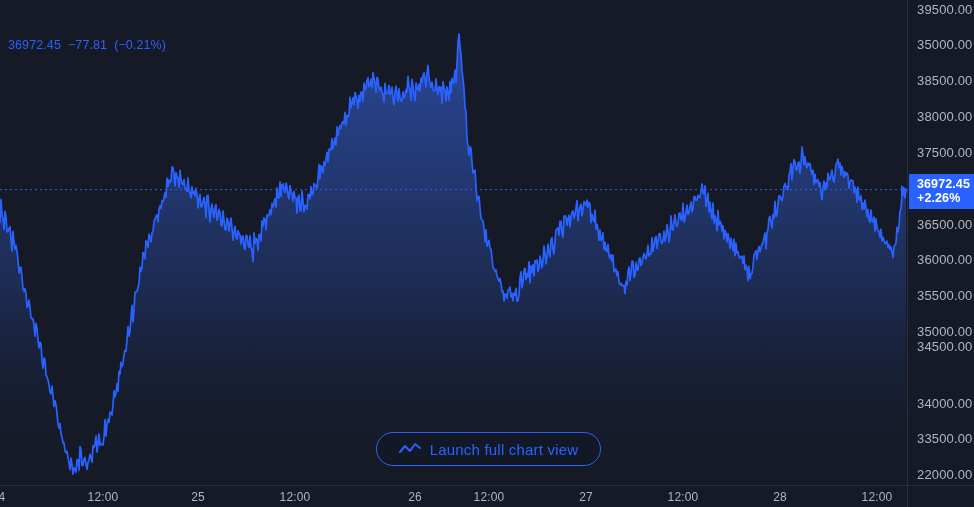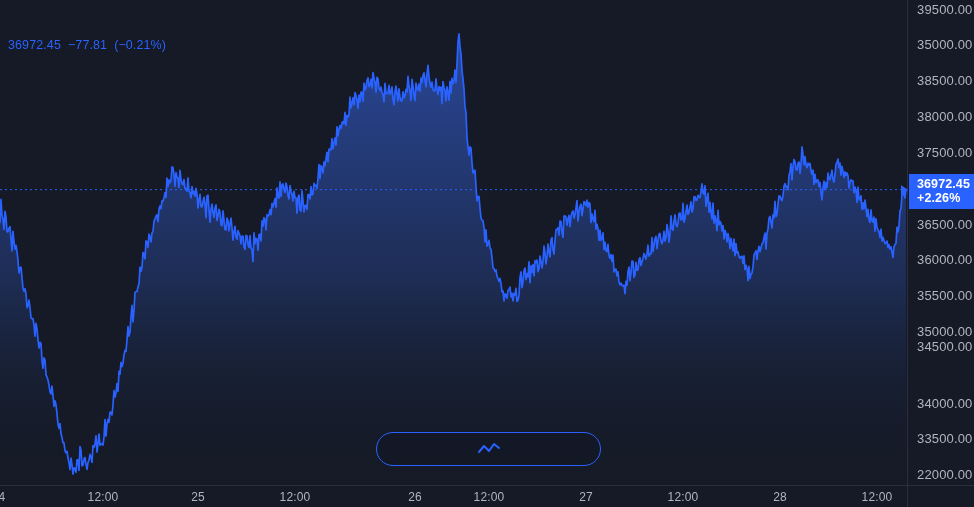--- a/index.html
+++ b/index.html
@@ -196,20 +196,21 @@
       <path id="line-path" fill="none" stroke-width="1.7" stroke-linejoin="round" stroke-linecap="round" d="M0 222.57L1 199.44L2 214.84L3 219.60L4 229.43L5 211.35L6 217.10L7 232.00L8 231.44L9 228.32L10 226.65L11 239.31L12 250.99L13 231.43L14 242.24L15 249.25L16 245.44L17 251.37L18 260.61L19 273.03L20 267.80L21 267.11L22 277.68L23 288.29L24 291.31L25 288.74L26 293.86L27 307.57L28 305.51L29 300.09L30 307.53L31 317.83L32 318.66L33 318.52L34 325.22L35 336.08L36 323.41L37 329.09L38 339.86L39 347.98L40 342.32L41 343.78L42 360.88L43 368.28L44 357.80L45 360.19L46 374.66L47 376.98L48 380.01L49 385.17L50 391.85L51 393.84L52 386.11L53 395.74L54 406.47L55 400.92L56 404.90L57 413.56L58 424.40L59 428.36L60 423.54L61 433.53L62 437.51L63 442.91L64 442.84L65 450.87L66 452.77L67 451.23L68 458.03L69 463.05L70 469.64L71 458.03L72 464.86L73 474.16L74 467.76L75 468.86L76 472.19L77 459.77L78 459.89L79 470.41L80 446.49L81 450.21L82 465.81L83 465.04L84 459.03L85 457.48L86 464.62L87 469.37L88 462.63L89 460.24L90 454.45L91 456.95L92 462.35L93 445.67L94 447.28L95 444.15L96 435.80L97 452.05L98 443.68L99 434.02L100 445.41L101 443.56L102 443.94L103 445.15L104 436.91L105 419.50L106 436.26L107 423.85L108 419.34L109 422.47L110 412.03L111 412.22L112 414.99L113 404.64L114 390.62L115 396.95L116 393.06L117 383.54L118 391.29L119 371.45L120 374.09L121 362.38L122 366.56L123 363.43L124 354.64L125 350.38L126 351.47L127 339.78L128 326.58L129 336.15L130 331.81L131 317.13L132 305.45L133 321.85L134 310.20L135 292.53L136 291.73L137 291.51L138 286.82L139 283.73L140 267.05L141 271.38L142 267.57L143 252.50L144 253.31L145 258.86L146 240.92L147 241.71L148 247.40L149 234.01L150 236.68L151 241.87L152 232.90L153 231.41L154 221.12L155 218.89L156 216.23L157 214.79L158 221.74L159 209.12L160 205.89L161 208.61L162 200.98L163 201.22L164 197.75L165 192.72L166 197.38L167 178.15L168 186.43L169 179.83L170 182.71L171 180.64L172 166.88L173 167.55L174 174.93L175 186.16L176 172.54L177 176.97L178 178.33L179 187.40L180 170.37L181 179.19L182 184.08L183 184.56L184 179.60L185 188.72L186 188.67L187 191.21L188 177.84L189 191.18L190 192.66L191 197.85L192 186.58L193 193.96L194 191.29L195 196.08L196 188.43L197 194.66L198 207.99L199 199.45L200 194.35L201 206.73L202 206.89L203 201.73L204 197.32L205 204.32L206 217.59L207 195.86L208 195.24L209 210.25L210 222.07L211 209.18L212 204.15L213 212.35L214 217.37L215 207.92L216 204.80L217 220.50L218 215.96L219 209.41L220 212.20L221 225.02L222 225.80L223 210.95L224 220.57L225 229.52L226 229.96L227 218.04L228 220.86L229 230.90L230 223.67L231 218.05L232 228.10L233 240.11L234 232.17L235 226.26L236 236.37L237 239.31L238 230.54L239 233.41L240 235.43L241 243.96L242 236.39L243 236.02L244 247.09L245 249.45L246 235.42L247 235.87L248 244.52L249 247.44L250 235.67L251 247.93L252 250.13L253 261.58L254 232.86L255 243.61L256 238.38L257 239.42L258 250.28L259 234.58L260 234.35L261 240.96L262 220.90L263 226.16L264 217.68L265 219.14L266 229.82L267 214.71L268 216.01L269 214.85L270 209.65L271 214.56L272 203.58L273 206.83L274 202.77L275 198.58L276 207.33L277 187.92L278 197.05L279 198.19L280 181.89L281 196.36L282 185.04L283 183.83L284 189.46L285 192.44L286 183.00L287 187.03L288 195.47L289 198.98L290 185.54L291 191.44L292 194.00L293 200.98L294 191.43L295 197.61L296 197.73L297 213.22L298 197.53L299 195.04L300 210.25L301 211.09L302 190.93L303 200.89L304 211.83L305 205.50L306 205.42L307 209.30L308 194.62L309 194.93L310 198.91L311 186.72L312 195.05L313 193.76L314 183.46L315 185.59L316 185.45L317 188.20L318 178.27L319 164.55L320 178.63L321 165.59L322 167.52L323 172.93L324 161.74L325 165.75L326 158.86L327 152.36L328 161.63L329 149.06L330 149.65L331 149.89L332 138.69L333 148.74L334 142.73L335 137.96L336 145.05L337 126.78L338 135.91L339 129.32L340 125.50L341 128.36L342 122.55L343 121.65L344 123.83L345 112.35L346 125.51L347 115.43L348 116.83L349 114.45L350 97.22L351 107.96L352 102.86L353 97.88L354 104.77L355 92.61L356 95.98L357 100.07L358 108.43L359 95.18L360 101.91L361 92.02L362 92.14L363 101.26L364 83.19L365 89.89L366 87.77L367 80.55L368 77.88L369 86.59L370 85.03L371 79.39L372 87.83L373 72.51L374 78.57L375 82.48L376 92.14L377 77.28L378 78.97L379 88.07L380 90.54L381 87.15L382 92.58L383 94.57L384 101.82L385 83.35L386 93.43L387 93.72L388 92.45L389 85.28L390 94.39L391 92.43L392 86.91L393 98.69L394 104.75L395 92.19L396 86.17L397 93.47L398 101.27L399 88.75L400 97.87L401 100.85L402 100.94L403 91.79L404 97.82L405 95.93L406 89.46L407 91.89L408 76.45L409 86.49L410 90.39L411 100.48L412 79.26L413 86.01L414 95.67L415 100.66L416 83.22L417 88.31L418 90.21L419 84.00L420 91.18L421 78.18L422 82.36L423 75.33L424 72.82L425 79.70L426 86.79L427 73.77L428 65.24L429 77.02L430 83.52L431 87.34L432 82.18L433 89.73L434 91.08L435 90.18L436 78.73L437 89.73L438 94.34L439 86.53L440 90.45L441 87.11L442 103.72L443 81.55L444 87.44L445 90.51L446 100.84L447 86.90L448 92.65L449 100.13L450 81.40L451 92.99L452 78.44L453 83.42L454 79.93L455 69.99L456 82.58L457 63.41L458 41.99L459 33.96L460 46.53L461 54.02L462 70.24L463 78.88L464 88.83L465 106.64L466 112.45L467 137.94L468 146.75L469 155.07L470 146.73L471 148.28L472 162.83L473 173.02L474 171.02L475 170.19L476 186.91L477 200.78L478 196.61L479 196.43L480 208.55L481 218.14L482 220.13L483 220.82L484 227.35L485 241.80L486 229.77L487 246.25L488 244.15L489 240.35L490 248.18L491 249.31L492 257.53L493 267.71L494 268.70L495 271.42L496 269.99L497 276.12L498 278.59L499 281.50L500 278.46L501 283.55L502 291.92L503 291.00L504 300.96L505 293.82L506 294.60L507 298.33L508 290.42L509 289.59L510 287.05L511 296.95L512 293.35L513 300.80L514 293.41L515 295.23L516 288.27L517 301.43L518 300.45L519 295.17L520 277.66L521 271.90L522 287.67L523 282.16L524 270.61L525 268.16L526 279.58L527 273.59L528 276.95L529 261.80L530 282.62L531 265.75L532 272.28L533 264.58L534 275.83L535 260.70L536 262.68L537 260.16L538 271.67L539 268.72L540 256.22L541 260.96L542 267.98L543 261.41L544 246.16L545 253.48L546 263.86L547 256.57L548 244.03L549 252.66L550 256.85L551 239.87L552 237.61L553 249.45L554 254.03L555 240.92L556 229.90L557 229.06L558 227.84L559 235.16L560 221.18L561 221.30L562 232.84L563 237.27L564 216.17L565 215.87L566 217.22L567 225.27L568 218.76L569 215.27L570 226.65L571 216.71L572 212.38L573 210.96L574 218.06L575 214.51L576 207.84L577 200.63L578 220.82L579 211.69L580 206.72L581 204.18L582 215.71L583 208.83L584 201.59L585 202.78L586 205.71L587 200.09L588 207.37L589 202.58L590 203.85L591 222.56L592 214.02L593 218.97L594 221.69L595 210.39L596 229.21L597 224.41L598 228.65L599 240.36L600 230.00L601 240.35L602 238.84L603 232.76L604 249.59L605 242.42L606 250.71L607 251.69L608 244.36L609 255.60L610 258.40L611 254.54L612 261.42L613 255.05L614 271.94L615 269.38L616 269.19L617 275.98L618 271.77L619 282.29L620 284.72L621 283.08L622 285.61L623 285.57L624 285.38L625 293.63L626 281.27L627 285.24L628 271.39L629 267.18L630 280.60L631 272.29L632 261.15L633 261.37L634 277.44L635 275.13L636 262.37L637 270.38L638 269.83L639 259.36L640 257.68L641 265.63L642 261.74L643 258.20L644 253.48L645 256.27L646 259.06L647 253.57L648 245.22L649 256.11L650 253.89L651 253.85L652 237.61L653 251.53L654 245.26L655 238.74L656 236.40L657 248.56L658 240.79L659 234.23L660 233.45L661 241.30L662 243.80L663 240.00L664 231.22L665 241.08L666 237.24L667 224.62L668 231.03L669 242.06L670 233.75L671 215.74L672 228.59L673 230.18L674 221.63L675 214.87L676 224.38L677 226.67L678 223.10L679 213.65L680 212.99L681 219.78L682 219.62L683 203.47L684 222.26L685 218.56L686 211.71L687 205.06L688 214.47L689 212.17L690 206.86L691 201.92L692 211.95L693 208.57L694 196.78L695 196.67L696 200.42L697 199.90L698 195.26L699 197.40L700 197.36L701 191.81L702 183.84L703 192.62L704 194.28L705 185.85L706 206.34L707 199.99L708 193.25L709 212.26L710 202.42L711 212.41L712 218.94L713 202.98L714 223.05L715 215.79L716 220.44L717 230.76L718 210.23L719 224.89L720 221.29L721 223.34L722 230.98L723 225.65L724 238.83L725 230.23L726 233.76L727 241.83L728 233.54L729 239.21L730 248.72L731 238.47L732 244.77L733 250.83L734 239.04L735 255.59L736 243.69L737 253.01L738 251.94L739 256.54L740 258.45L741 256.47L742 256.26L743 263.37L744 255.85L745 269.67L746 265.39L747 268.40L748 280.75L749 266.36L750 278.67L751 274.10L752 273.05L753 266.67L754 254.74L755 253.13L756 250.75L757 259.48L758 250.92L759 246.40L760 251.84L761 247.76L762 243.84L763 242.62L764 237.59L765 233.08L766 248.87L767 233.14L768 229.11L769 218.25L770 216.42L771 221.86L772 227.96L773 214.83L774 218.04L775 201.32L776 216.56L777 214.12L778 203.68L779 195.93L780 196.09L781 199.20L782 200.48L783 195.65L784 186.14L785 183.66L786 186.91L787 186.48L788 189.62L789 175.57L790 171.65L791 163.49L792 179.81L793 166.88L794 159.48L795 161.85L796 169.47L797 170.17L798 163.28L799 161.90L800 173.33L801 163.75L802 146.77L803 154.89L804 164.65L805 156.71L806 165.37L807 167.72L808 163.01L809 165.02L810 163.46L811 171.09L812 174.26L813 170.09L814 184.35L815 174.32L816 182.64L817 180.25L818 179.81L819 186.33L820 182.49L821 192.81L822 199.78L823 187.30L824 181.12L825 189.86L826 182.65L827 187.55L828 173.06L829 178.76L830 179.70L831 174.94L832 170.23L833 179.35L834 182.16L835 174.29L836 164.20L837 162.48L838 159.11L839 167.67L840 163.08L841 175.07L842 166.33L843 171.22L844 177.33L845 171.92L846 175.46L847 172.93L848 175.59L849 188.20L850 182.13L851 179.71L852 181.01L853 180.82L854 192.76L855 187.07L856 190.32L857 202.51L858 187.17L859 198.71L860 200.33L861 195.78L862 209.40L863 202.88L864 209.02L865 200.00L866 207.89L867 216.59L868 209.33L869 220.02L870 222.39L871 209.89L872 220.74L873 222.04L874 217.18L875 231.24L876 218.91L877 227.31L878 230.02L879 231.72L880 237.41L881 229.22L882 241.05L883 237.25L884 240.18L885 243.58L886 243.09L887 241.11L888 247.69L889 244.68L890 249.09L891 246.86L892 252.03L893 257.50L894 246.80L895 244.55L896 243.16L897 227.29L898 231.92L899 225.72L900 211.08L901 208.59L902 194.51L903 194.88L904 191.85L905 197.89L906 189.29" stroke="#2962ff"></path>
     </svg>
   </div>
 
   <div id="launch-button" style="border-color: rgb(41, 98, 255); color: rgb(41, 98, 255);">
     <span class="lb-icon">
       <svg width="22" height="14" viewBox="0 0 22 14">
         <polyline points="1,10 6,4 11,9 16,2 21,6" fill="none" stroke="#2962ff" stroke-width="2" stroke-linecap="round" stroke-linejoin="round"></polyline>
       </svg>
     </span>
+    <span>Launch full chart view</span>
   </div>
 
   <div id="price-axis">
     <div id="price-marker" style="top: 189.669px; border-left-color: rgb(41, 98, 255);"></div>
     <div id="price-badge" style="top: 173.669px; background: rgb(41, 98, 255); color: rgb(255, 255, 255);">
       <span class="pb-price">36972.45</span>
       <span class="pb-pct">+2.26%</span>
     </div>
   <div class="price-tick" style="top: 8.59675px;">39500.00</div>
       <div class="price-tick" style="top: 44.4165px;">35000.00</div>

